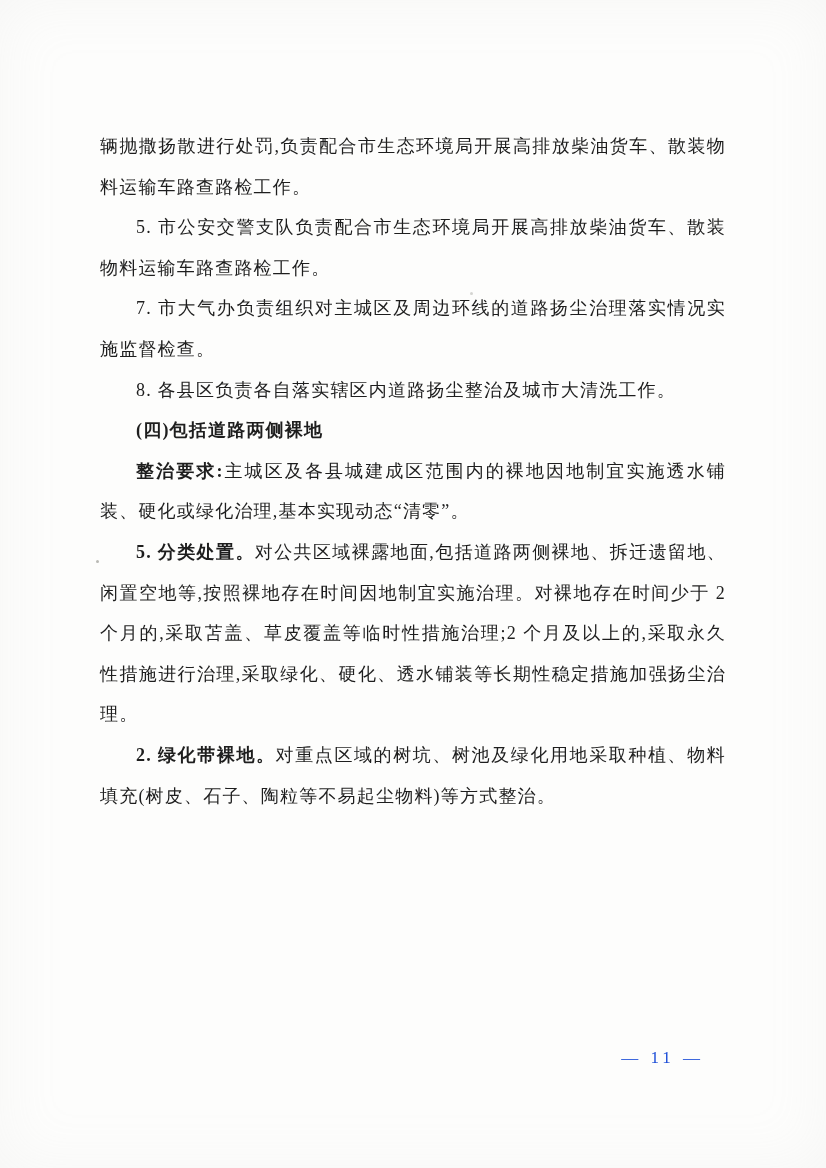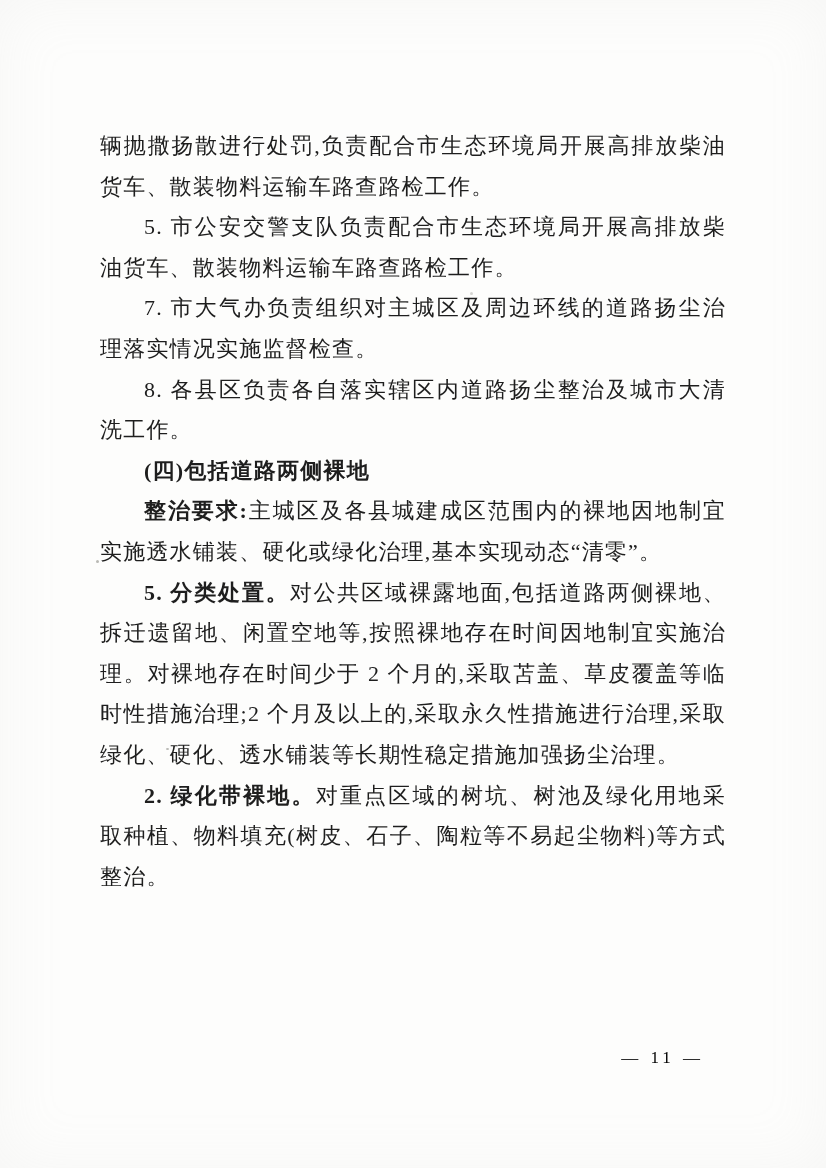--- a/index.html
+++ b/index.html
@@ -23,21 +23,21 @@
     position: absolute;
     inset: 0;
     pointer-events: none;
     box-shadow: inset 0 0 60px rgba(200,200,195,0.12);
   }
   .doc-body {
     position: absolute;
     left: 100px;
     top: 126px;
     width: 626px;
-    font-size: 22px;
+    font-size: 18px;
     line-height: 40.6px;
     letter-spacing: 1.2px;
     text-align: justify;
     text-justify: inter-character;
   }
   .doc-body p.para {
     margin: 0;
   }
   .doc-body p.para.indent {
     text-indent: 2em;
@@ -45,21 +45,21 @@
   .doc-body .lead {
     font-weight: 700;
   }
   .page-number {
     position: absolute;
     top: 1046px;
     right: 122px;
     font-size: 17px;
     line-height: 24px;
     letter-spacing: 4px;
-    color: #000000;
+    color: #1d4ed8;
     white-space: nowrap;
     margin-left: 24px;
   }
   
   .speck {
     position: absolute;
     background: #b9b9b4;
     border-radius: 50%;
     pointer-events: none;
   }

